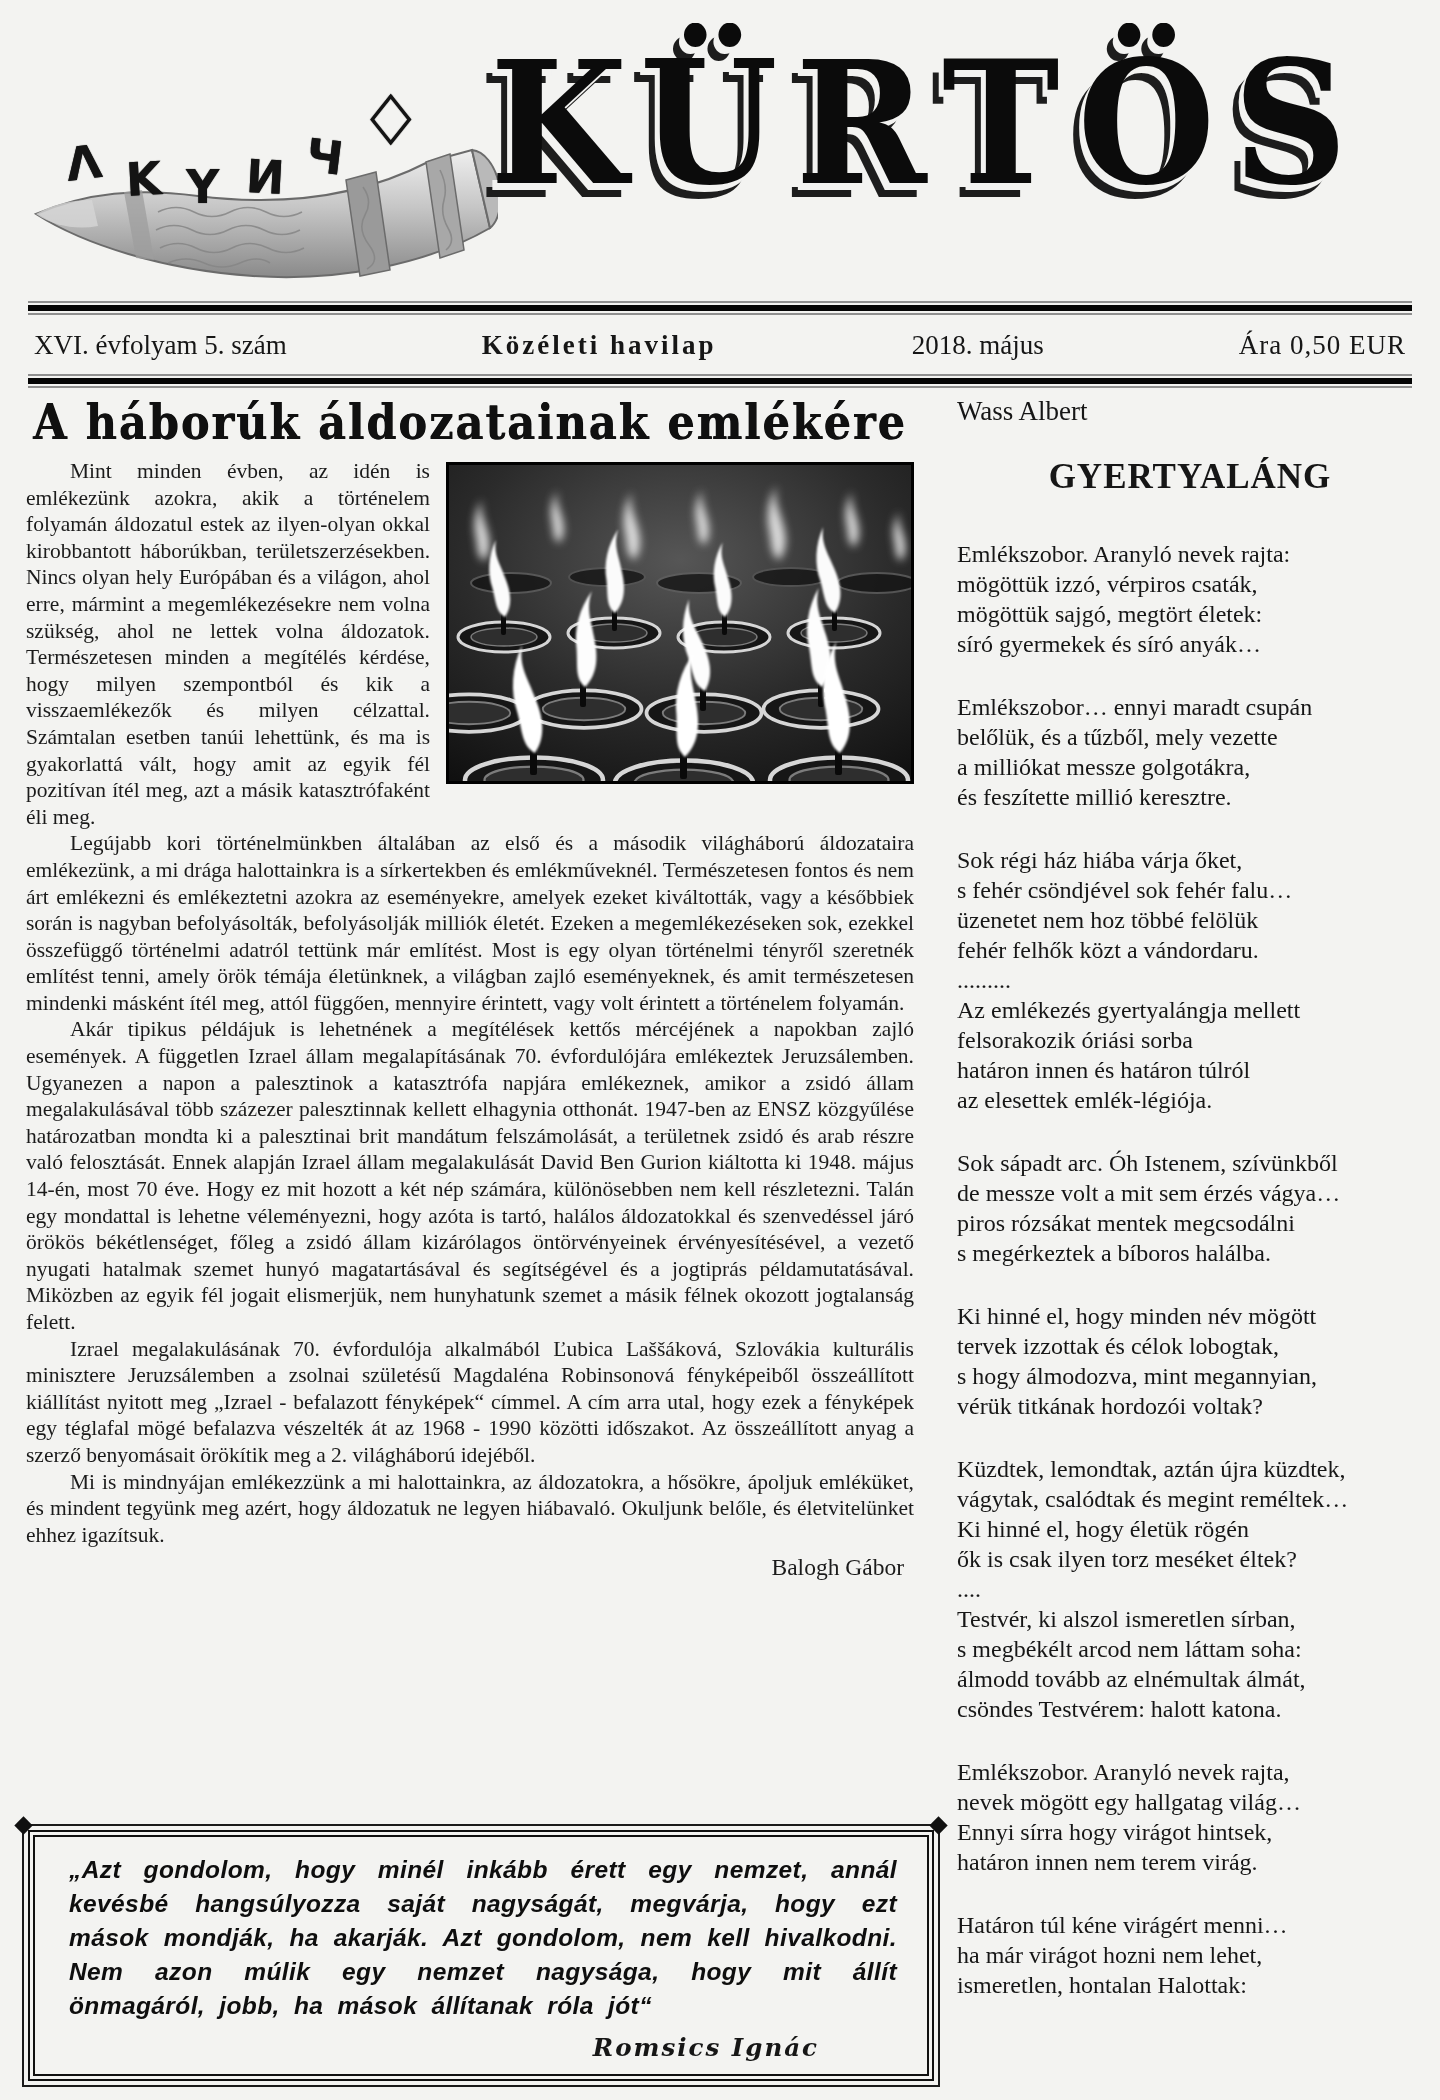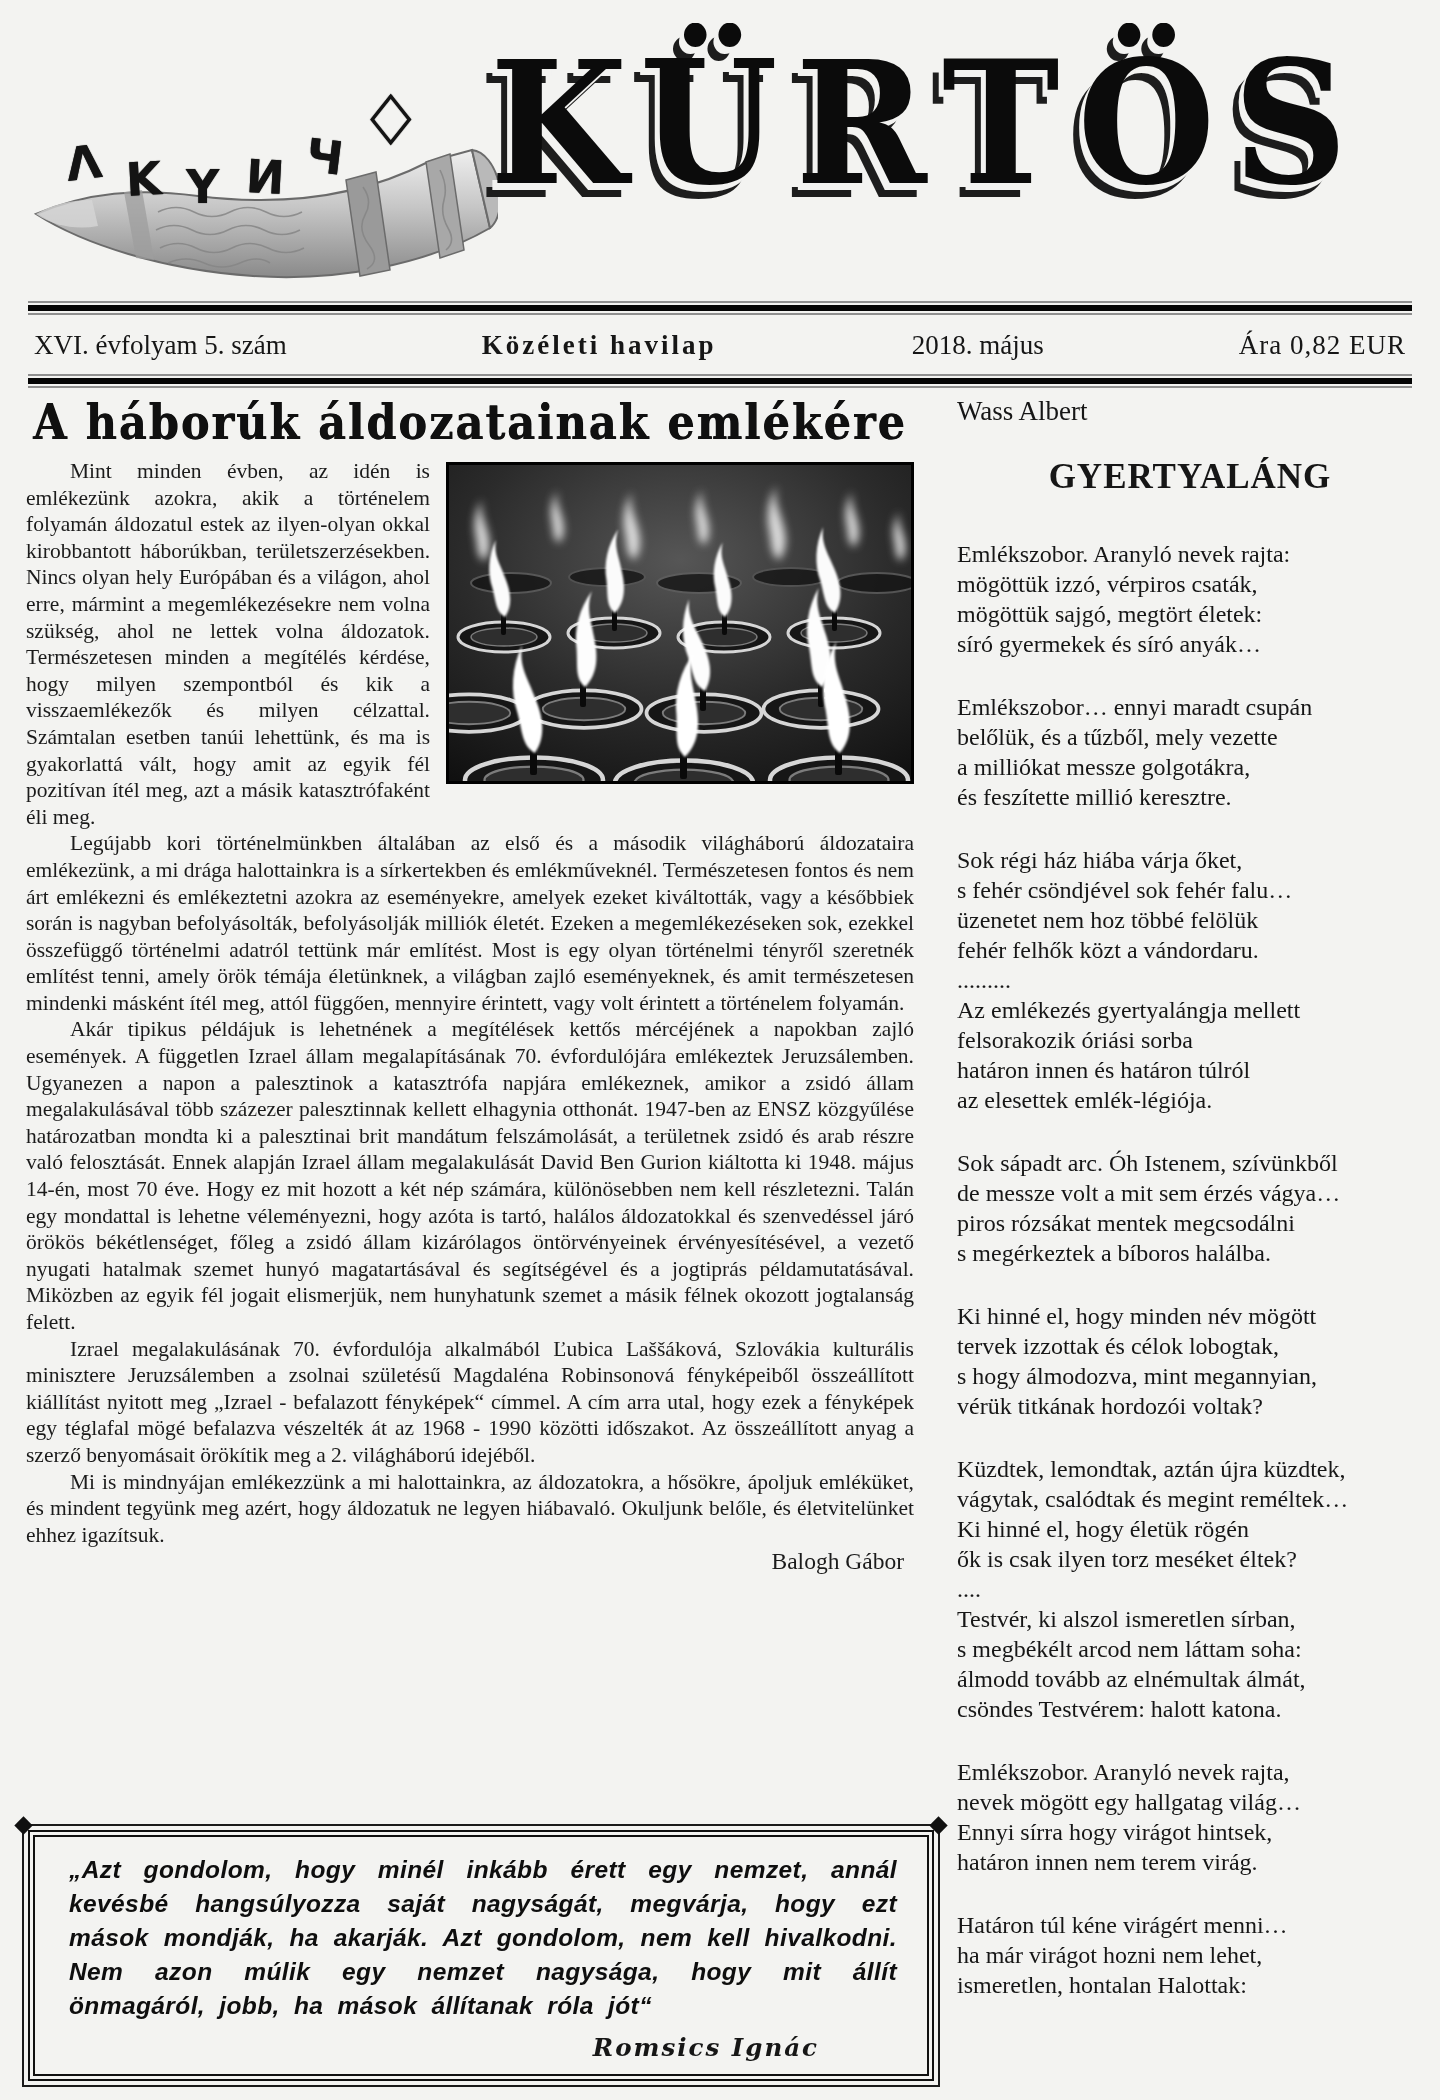--- a/index.html
+++ b/index.html
@@ -49,21 +49,21 @@
   .article-title {
     margin:0 0 14px 0; text-align:center; font-family:"DejaVu Serif",serif;
     font-weight:bold; font-size:43px; letter-spacing:2px; color:#101010;
     transform:scaleY(1.12); transform-origin:top center; text-shadow:0.6px 0 currentColor;
   }
   .article-body { font-size:21.5px; line-height:26.6px; text-align:justify; color:#1b1b1b; }
   .article-body p { margin:0; text-indent:44px; }
   figure.candles { float:right; width:468px; height:322px; margin:4px 0 10px 16px;
     border:3px solid #000; padding:0; background:#111; }
   figure.candles svg { display:block; }
-  .byline { text-align:right; padding-right:10px; font-size:23.5px; }
+  .byline { text-align:right; padding-right:10px; margin-top:6px; font-size:23.5px; }
 
   
   .quote-box { position:absolute; left:22px; top:1430px; width:918px;
     border:2px solid #1a1a1a; padding:4px; background:#f3f3f1; }
   .quote-inner { border:7px double #101010; padding:16px 30px 12px 34px; }
   .quote-text {
     font-family:Liberation Sans, sans-serif; font-style:italic; font-weight:bold;
     font-size:24.5px; line-height:34px; text-align:justify;
     word-spacing:7px; letter-spacing:0.4px; color:#0e0e0e;
   }
@@ -120,21 +120,21 @@
     </div>
   <h1 class="masthead-title">KÜRTÖS</h1>
 </header>
 
 <div class="infobar">
   <div class="rule"></div>
   <div class="infobar-row">
     <span class="infobar-issue">XVI. évfolyam 5. szám</span>
     <span class="infobar-type">Közéleti  havilap</span>
     <span class="infobar-date">2018. május</span>
-    <span class="infobar-price">Ára 0,82 EUR</span>
+    <span class="infobar-price">Ára 0,50 EUR</span>
   </div>
   <div class="rule"></div>
 </div>
 
 <div class="content">
 
   <section class="left-col">
     <h2 class="article-title">A háborúk áldozatainak emlékére</h2>
 
     <div class="article-body">

